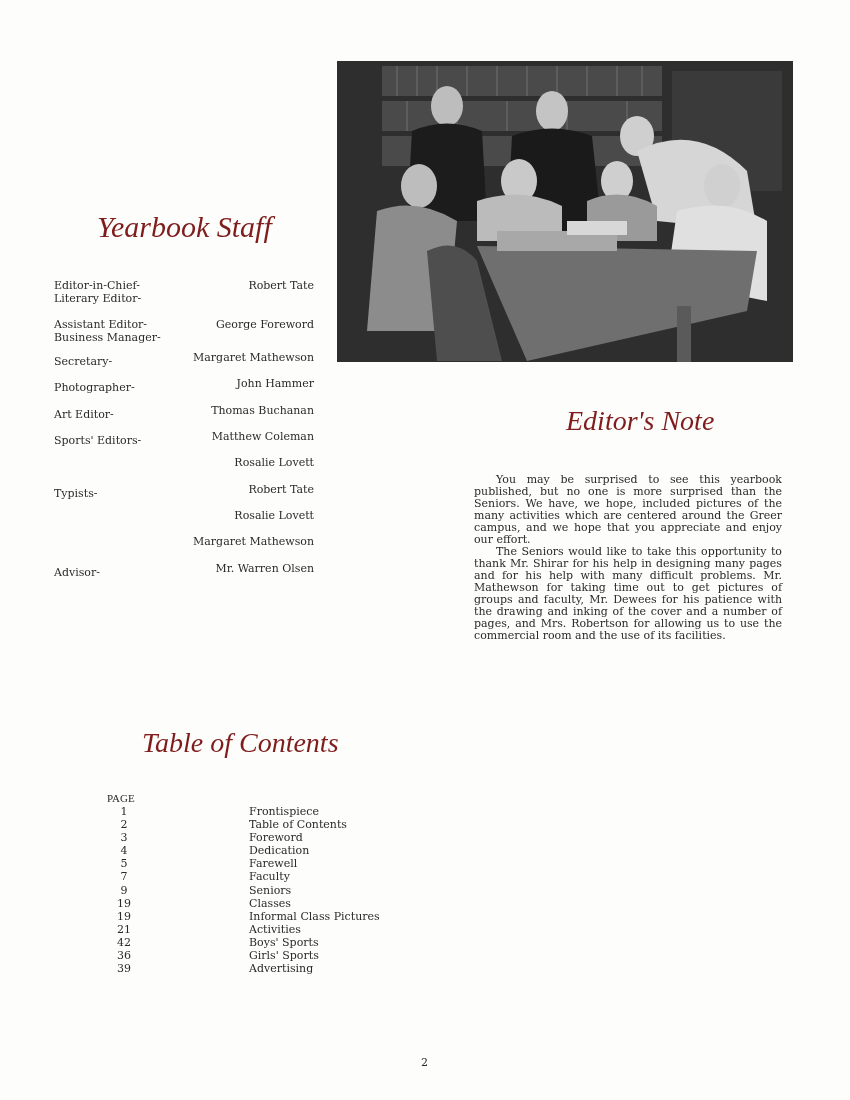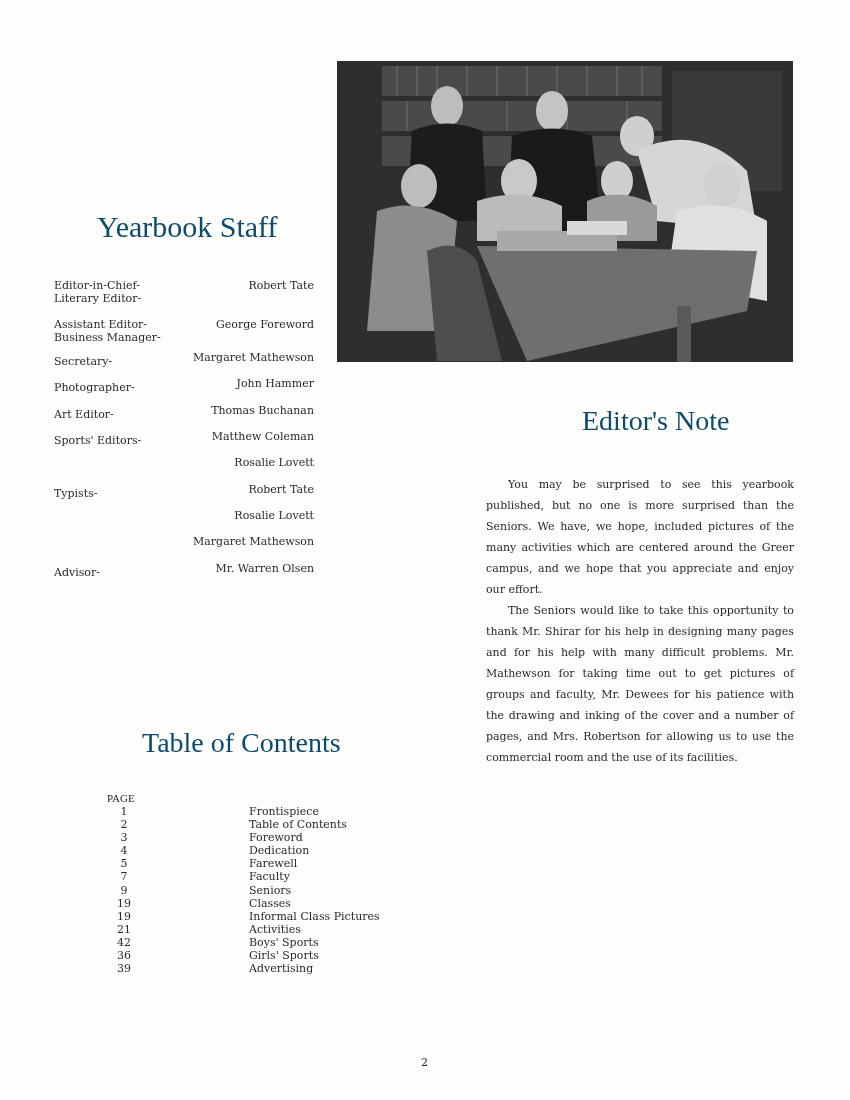--- a/index.html
+++ b/index.html
@@ -2,34 +2,34 @@
 <html><head>
 <meta charset="utf-8">
 <style>
   html, body { margin:0; padding:0; }
   body {
     width:850px; height:1100px; position:relative; overflow:hidden;
     background:#fdfdfc; color:#2a2a2a;
     font-family: "DejaVu Serif", serif;
   }
   .heading {
-    position:absolute; font-family:"Liberation Serif", serif; 
-    color:#0c4a6e; font-size:30px; font-weight:normal; margin:0; white-space:nowrap;
+    position:absolute; font-family:"Liberation Serif", serif; font-style:italic;
+    color:#7f1d1d; font-size:30px; font-weight:normal; margin:0; white-space:nowrap;
   }
   .staff-row { position:absolute; left:54px; width:260px; font-size:11px; line-height:13px; }
   .staff-role { position:absolute; left:0; top:4px; }
   .staff-name { position:absolute; right:0; top:0; text-align:right; white-space:nowrap; }
   .photo {
     position:absolute; left:337px; top:61px; width:456px; height:301px;
     background:#2b2b2b; overflow:hidden;
   }
   .photo svg { width:100%; height:100%; display:block; }
   .note {
-    position:absolute; left:486px; top:474px; width:308px;
-    font-size:11px; line-height:21px; text-align:justify; color:#2a2a2a;
+    position:absolute; left:474px; top:474px; width:308px;
+    font-size:11px; line-height:12px; text-align:justify; color:#2a2a2a;
   }
   .note p { margin:0; text-indent:22px; }
   .toc-head { position:absolute; left:107px; top:792px; font-size:11px;font-family:Liberation Serif, serif; }
   .toc-row { position:absolute; left:107px; width:300px; font-size:11px; line-height:13px; }
   .toc-num { position:absolute; left:0; width:34px; text-align:center; }
   .toc-title { position:absolute; left:142px; white-space:nowrap; }
   .page-num { position:absolute; left:421px; top:1056px; font-size:11px; }
 </style>
 </head>
 <body>
@@ -135,21 +135,21 @@
 
     <g>
       <path d="M140 185 L420 190 L410 250 L190 300 Z" fill="#6f6f6f"></path>
       <rect x="340" y="245" width="14" height="56" fill="#5a5a5a"></rect>
       <rect x="160" y="170" width="120" height="20" fill="#a8a8a8"></rect>
       <rect x="230" y="160" width="60" height="14" fill="#d8d8d8"></rect>
     </g>
   </svg>
 </div>
 
-<h2 class="heading" style="left:566px; top:405px; font-size:28px;margin-left:16px;">Editor's Note</h2>
+<h2 class="heading" style="left:566px; top:405px; font-size:28px;">Editor's Note</h2>
 
 <div class="note">
   <p>You may be surprised to see this yearbook published, but no one is more surprised than the Seniors. We have, we hope, included pictures of the many activities which are centered around the Greer campus, and we hope that you appreciate and enjoy our effort.</p>
   <p>The Seniors would like to take this opportunity to thank Mr. Shirar for his help in designing many pages and for his help with many difficult problems. Mr. Mathewson for taking time out to get pictures of groups and faculty, Mr. Dewees for his patience with the drawing and inking of the cover and a number of pages, and Mrs. Robertson for allowing us to use the commercial room and the use of its facilities.</p>
 </div>
 
 <h2 class="heading" style="left:142px; top:727px; font-size:28px;">Table of Contents</h2>
 
 <div>
   <div class="toc-head">PAGE</div>

